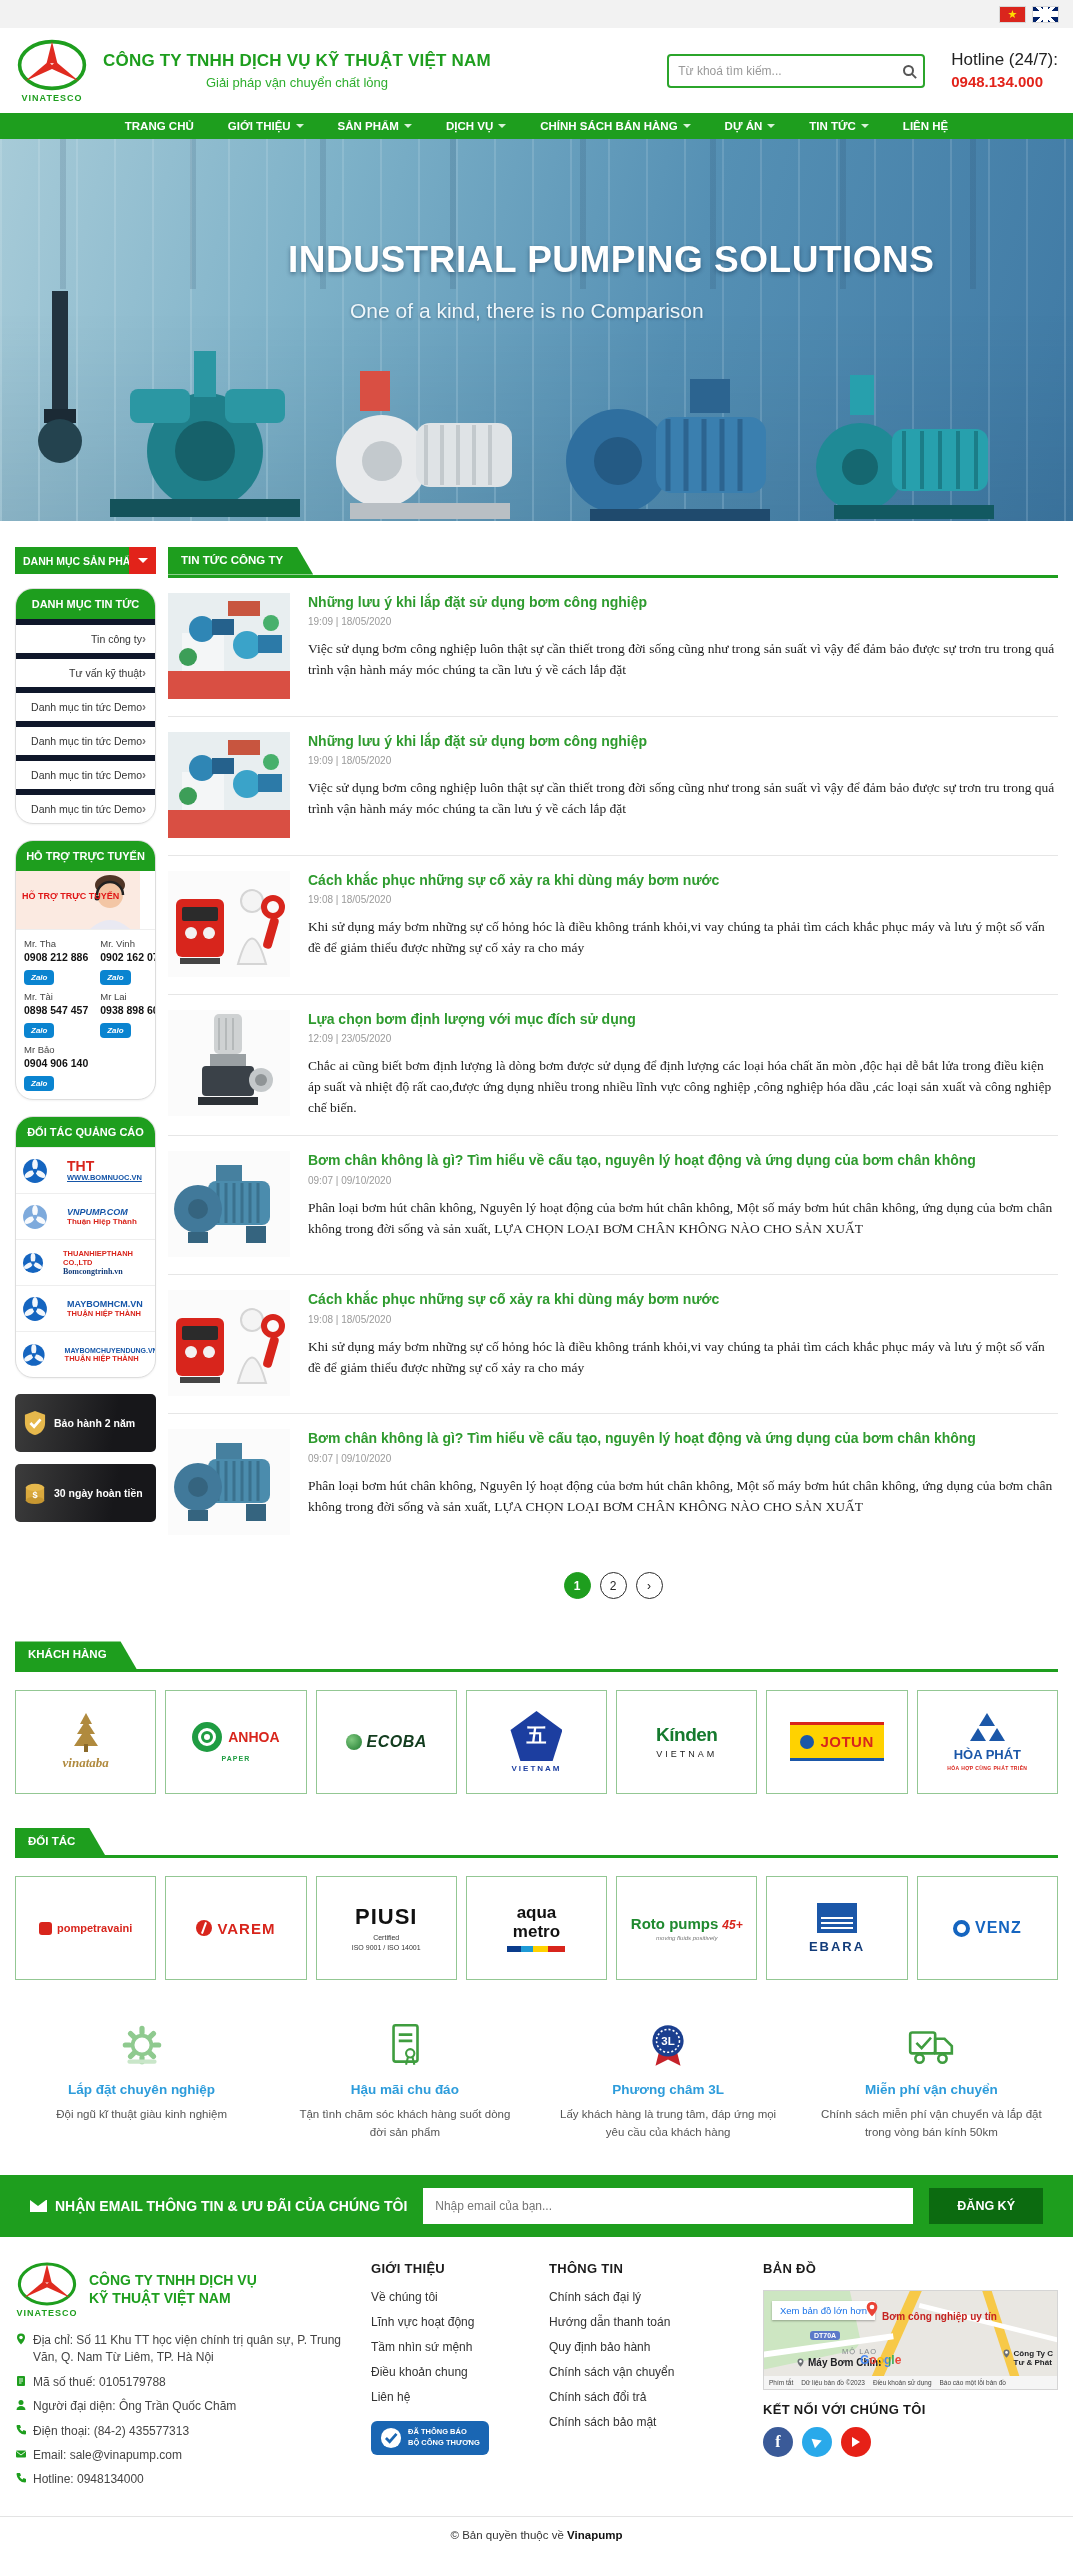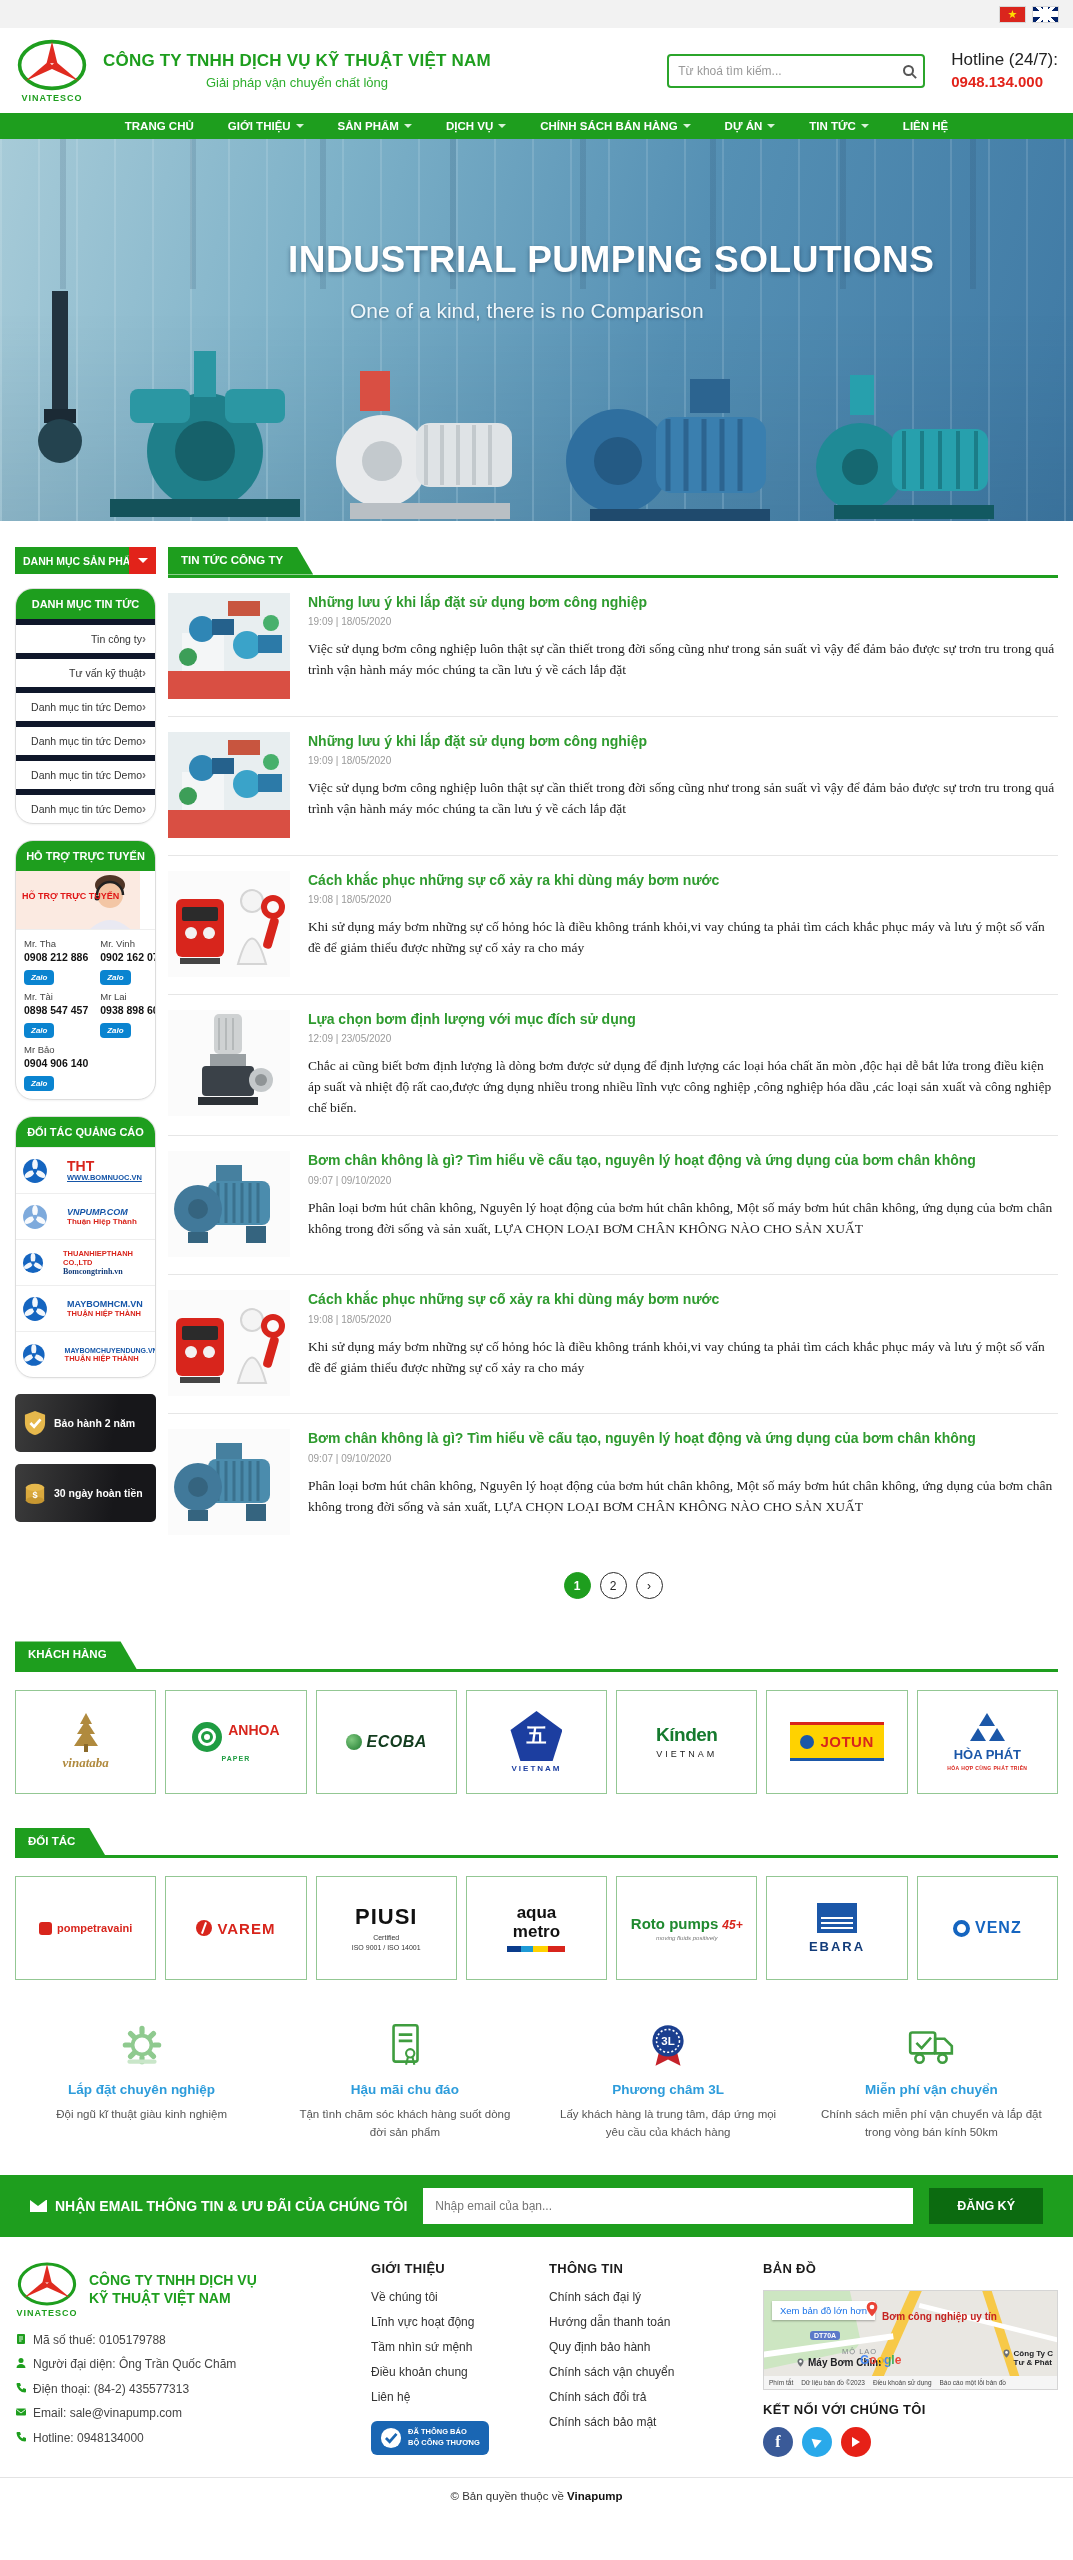--- a/index.html
+++ b/index.html
@@ -98,21 +98,21 @@
   .page-btn.active{background:var(--green);border-color:var(--green);color:#fff;font-weight:bold}
   
   .logo-section{padding:0 15px;margin-top:34px}
   .logo-row{display:flex;gap:9px;margin-top:18px}
   .logo-card{flex:1;height:104px;border:1px solid #93c793;background:#fff;display:flex;flex-direction:column;align-items:center;justify-content:center;gap:3px;overflow:hidden;padding:4px;cursor:pointer}
   .c0 .t1{color:#b08a3e;font-family:"Liberation Serif",serif;font-style:italic;font-size:13px;font-weight:bold}
   .ring{width:30px;height:30px;border:6px solid #1f9c42;border-radius:50%;position:relative}
   .ring::after{content:"";position:absolute;inset:3px;border:3px solid #1f9c42;border-radius:50%}
   .c1 .t1{color:#d8251c;font-weight:800;font-size:14px}
   .c1 .t2{color:#1f9c42;font-weight:bold;font-size:7px;letter-spacing:1px}
-  .c1row{display:flex;align-items:flex-start;gap:6px}
+  .c1row{display:flex;align-items:center;gap:6px}
   .c2 .t1{color:#123c1e;font-weight:800;font-style:italic;font-size:16px;letter-spacing:.5px}
   .ecoba-dot{width:16px;height:16px;border-radius:50%;background:radial-gradient(circle at 35% 35%,#7fc97f,#1f7a2f)}
   .c2row{display:flex;align-items:center;gap:5px}
   .penta{width:52px;height:50px;background:#1c3ea0;clip-path:polygon(50% 0,100% 38%,81% 100%,19% 100%,0 38%);display:flex;align-items:center;justify-content:center;color:#fff;font-size:20px;font-weight:bold}
   .c3 .t2{color:#1c3ea0;font-size:8px;font-weight:bold;letter-spacing:2px}
   .c4 .t1{color:#157a2e;font-weight:800;font-size:19px;letter-spacing:-.5px}
   .c4 .t2{color:#222;font-size:9px;letter-spacing:3px}
   .tri-logo{display:flex;flex-direction:column;align-items:center;line-height:0}
   .tri{width:0;height:0;border-left:8px solid transparent;border-right:8px solid transparent;border-bottom:13px solid #1b57a8}
   .tri-row{display:flex;gap:3px;margin-top:2px}
@@ -849,20 +849,26 @@
           </svg>
         <span class="logo-text">VINATESCO</span>
       </div>
       <div class="f-company">
         <div>CÔNG TY TNHH DỊCH VỤ</div>
         <div>KỸ THUẬT VIỆT NAM</div>
       </div>
     </div>
     <div class="f-contact">
       <svg width="12" height="12" fill="#1E9E1E">
+          <use href="#sym-pin"></use>
+        </svg>
+      <span>Địa chỉ: Số 11 Khu TT học viện chính trị quân sự, P. Trung Văn, Q. Nam Từ Liêm, TP. Hà Nội</span>
+    </div>
+    <div class="f-contact">
+      <svg width="12" height="12" fill="#1E9E1E">
           <use href="#sym-doc"></use>
         </svg>
       <span>Mã số thuế: 0105179788</span>
     </div>
     <div class="f-contact">
       <svg width="12" height="12" fill="#1E9E1E">
           <use href="#sym-user"></use>
         </svg>
       <span>Người đại diện: Ông Trần Quốc Chăm</span>
     </div>

